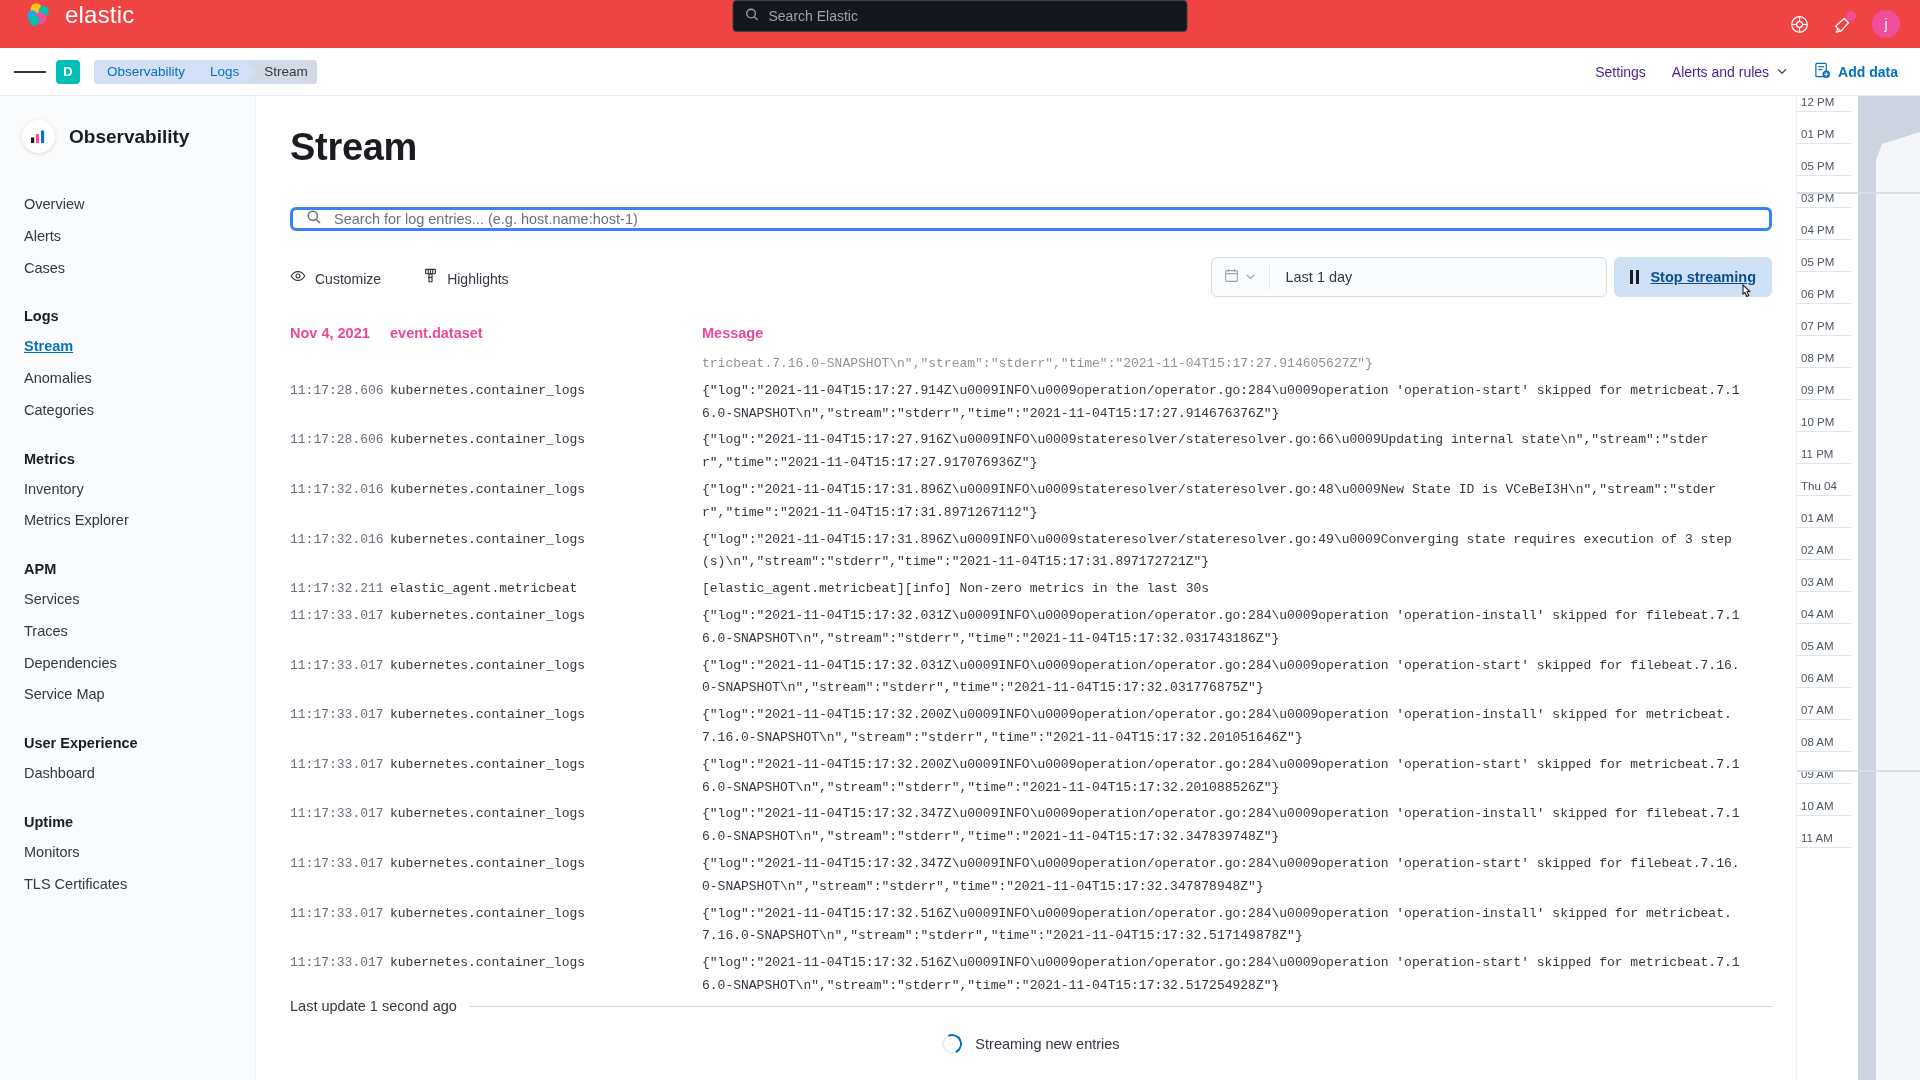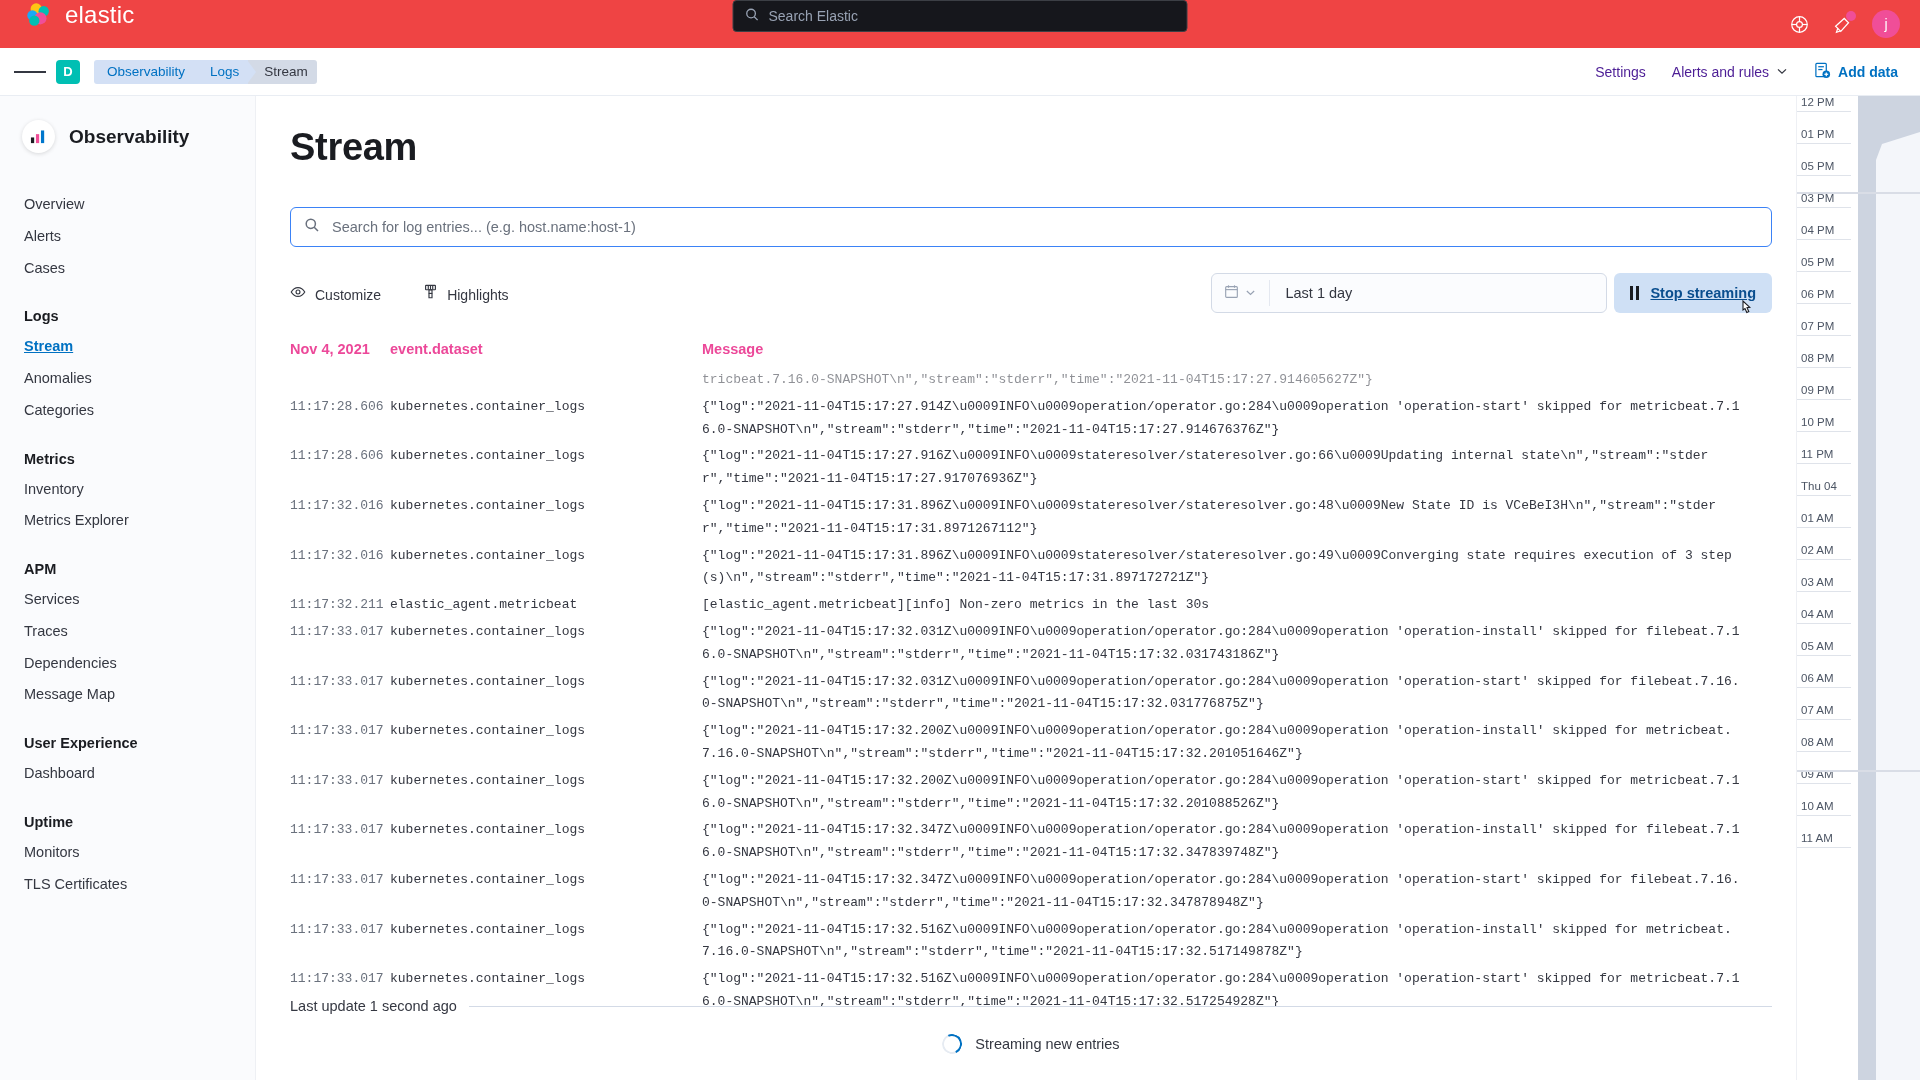--- a/index.html
+++ b/index.html
@@ -133,22 +133,22 @@
     padding: 0 0 0 0;
   }
   .page-title {
     font-size: 38px; font-weight: 700; color: #1a1c21;
     padding: 30px 0 0 34px; letter-spacing: -.3px;
   }
   .content-pad { padding: 0 24px 0 34px; }
 
   .search-bar {
     margin-top: 38px;
-    height: 40px; width: 100%;
-    border: 1px solid #3b82f6; border-radius: 6px;
+    height: 24px; width: 100%;
+    border: 3px solid #3b82f6; border-radius: 6px;
     background: #fff;
     display: flex; align-items: center; gap: 12px; padding: 0 13px;
   }
   .search-bar .placeholder { color: #6a717d; font-size: 14.5px; }
 
   .toolbar {
     margin-top: 26px;
     height: 40px;
     display: flex; align-items: center;
     position: relative;
@@ -376,21 +376,21 @@
         <div class="side-group">
           <div class="side-section-title">Metrics</div>
           <div class="side-item">Inventory</div>
           <div class="side-item">Metrics Explorer</div>
         </div>
         <div class="side-group">
           <div class="side-section-title">APM</div>
           <div class="side-item">Services</div>
           <div class="side-item">Traces</div>
           <div class="side-item">Dependencies</div>
-          <div class="side-item">Message Map</div>
+          <div class="side-item">Service Map</div>
         </div>
         <div class="side-group">
           <div class="side-section-title">User Experience</div>
           <div class="side-item">Dashboard</div>
         </div>
         <div class="side-group">
           <div class="side-section-title">Uptime</div>
           <div class="side-item">Monitors</div>
           <div class="side-item">TLS Certificates</div>
         </div>

